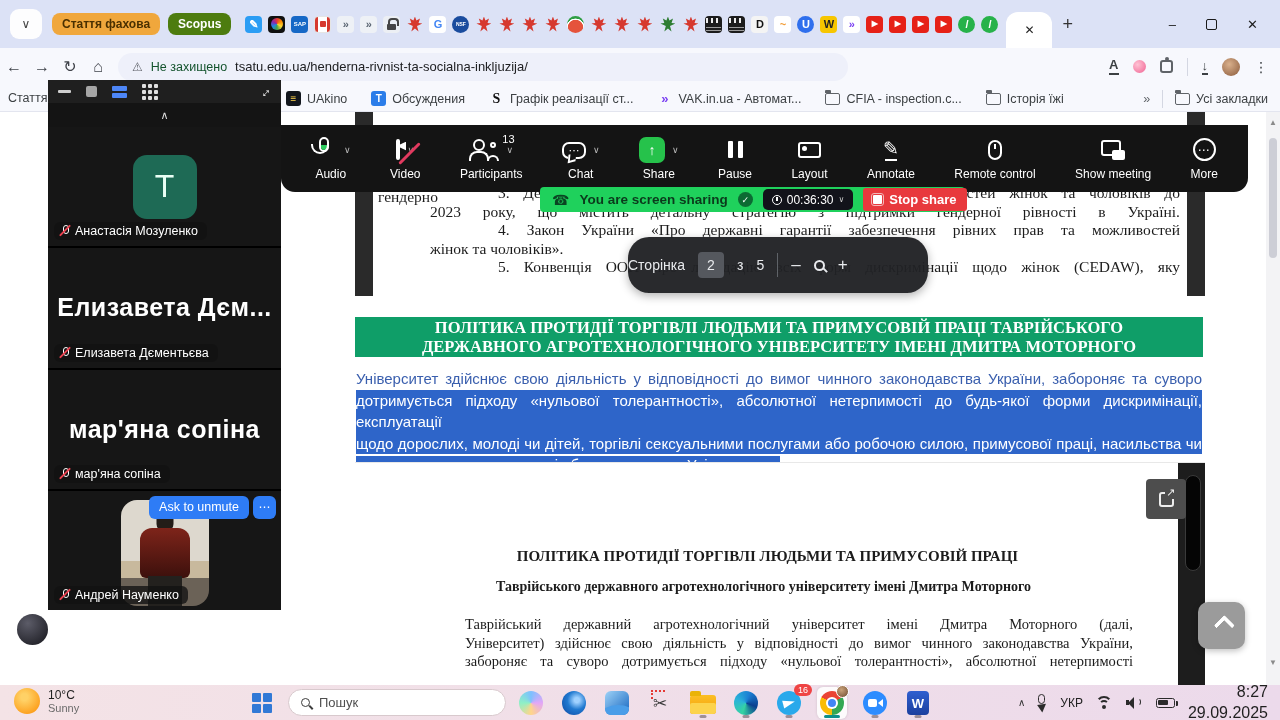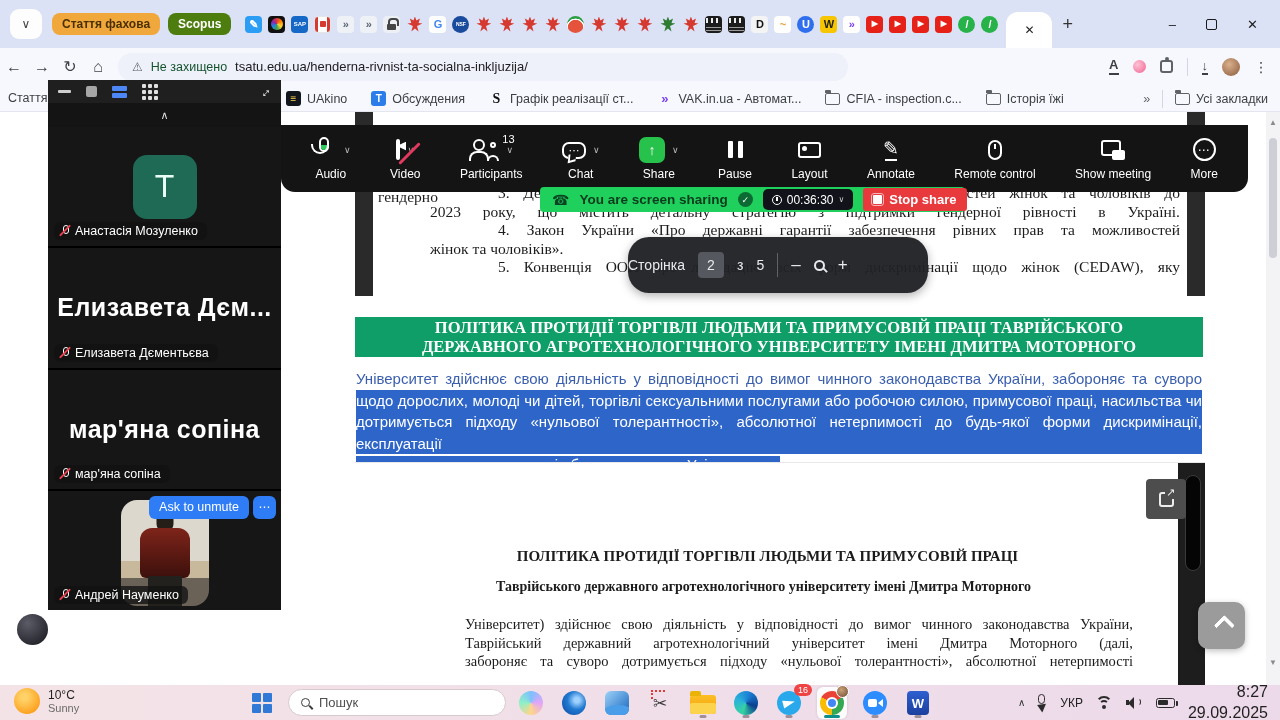--- a/index.html
+++ b/index.html
@@ -464,33 +464,33 @@
       </div>
     </div>
 
     <div class="banner">
       <div>ПОЛІТИКА ПРОТИДІЇ ТОРГІВЛІ ЛЮДЬМИ ТА ПРИМУСОВІЙ ПРАЦІ ТАВРІЙСЬКОГО</div>
       <div>ДЕРЖАВНОГО АГРОТЕХНОЛОГІЧНОГО УНІВЕРСИТЕТУ ІМЕНІ ДМИТРА МОТОРНОГО</div>
     </div>
 
     <div class="para">
       <div class="jl">Університет здійснює свою діяльність у відповідності до вимог чинного законодавства України, забороняє та суворо</div>
+      <div class="jl psel">дотримується підходу «нульової толерантності», абсолютної нетерпимості до будь-якої форми дискримінації, експлуатації</div>
       <div class="jl psel">щодо дорослих, молоді чи дітей, торгівлі сексуальними послугами або робочою силою, примусової праці, насильства чи</div>
-      <div class="jl psel">дотримується підходу «нульової толерантності», абсолютної нетерпимості до будь-якої форми дискримінації, експлуатації</div>
       <div class="last">
         <span>погроз насильства всередині або поза межами Університету.</span>
       </div>
     </div>
 
     <div class="pdfdoc">
       <div class="title doc-serif">ПОЛІТИКА ПРОТИДІЇ ТОРГІВЛІ ЛЮДЬМИ ТА ПРИМУСОВІЙ ПРАЦІ</div>
       <div class="subtitle doc-serif">Таврійського державного агротехнологічного університету імені Дмитра Моторного</div>
       <div class="body doc-serif">
+        <div class="jl">Таврійський державний агротехнологічний університет імені Дмитра Моторного (далі,</div>
         <div class="jl">Університет) здійснює свою діяльність у відповідності до вимог чинного законодавства України,</div>
-        <div class="jl">Таврійський державний агротехнологічний університет імені Дмитра Моторного (далі,</div>
         <div class="jl">забороняє та суворо дотримується підходу «нульової толерантності», абсолютної нетерпимості</div>
       </div>
       <div class="scrollstrip">
         <div class="thumb"></div>
       </div>
       <div class="extbtn">
         <span class="extico">
           <span>↗</span>
         </span>
       </div>

